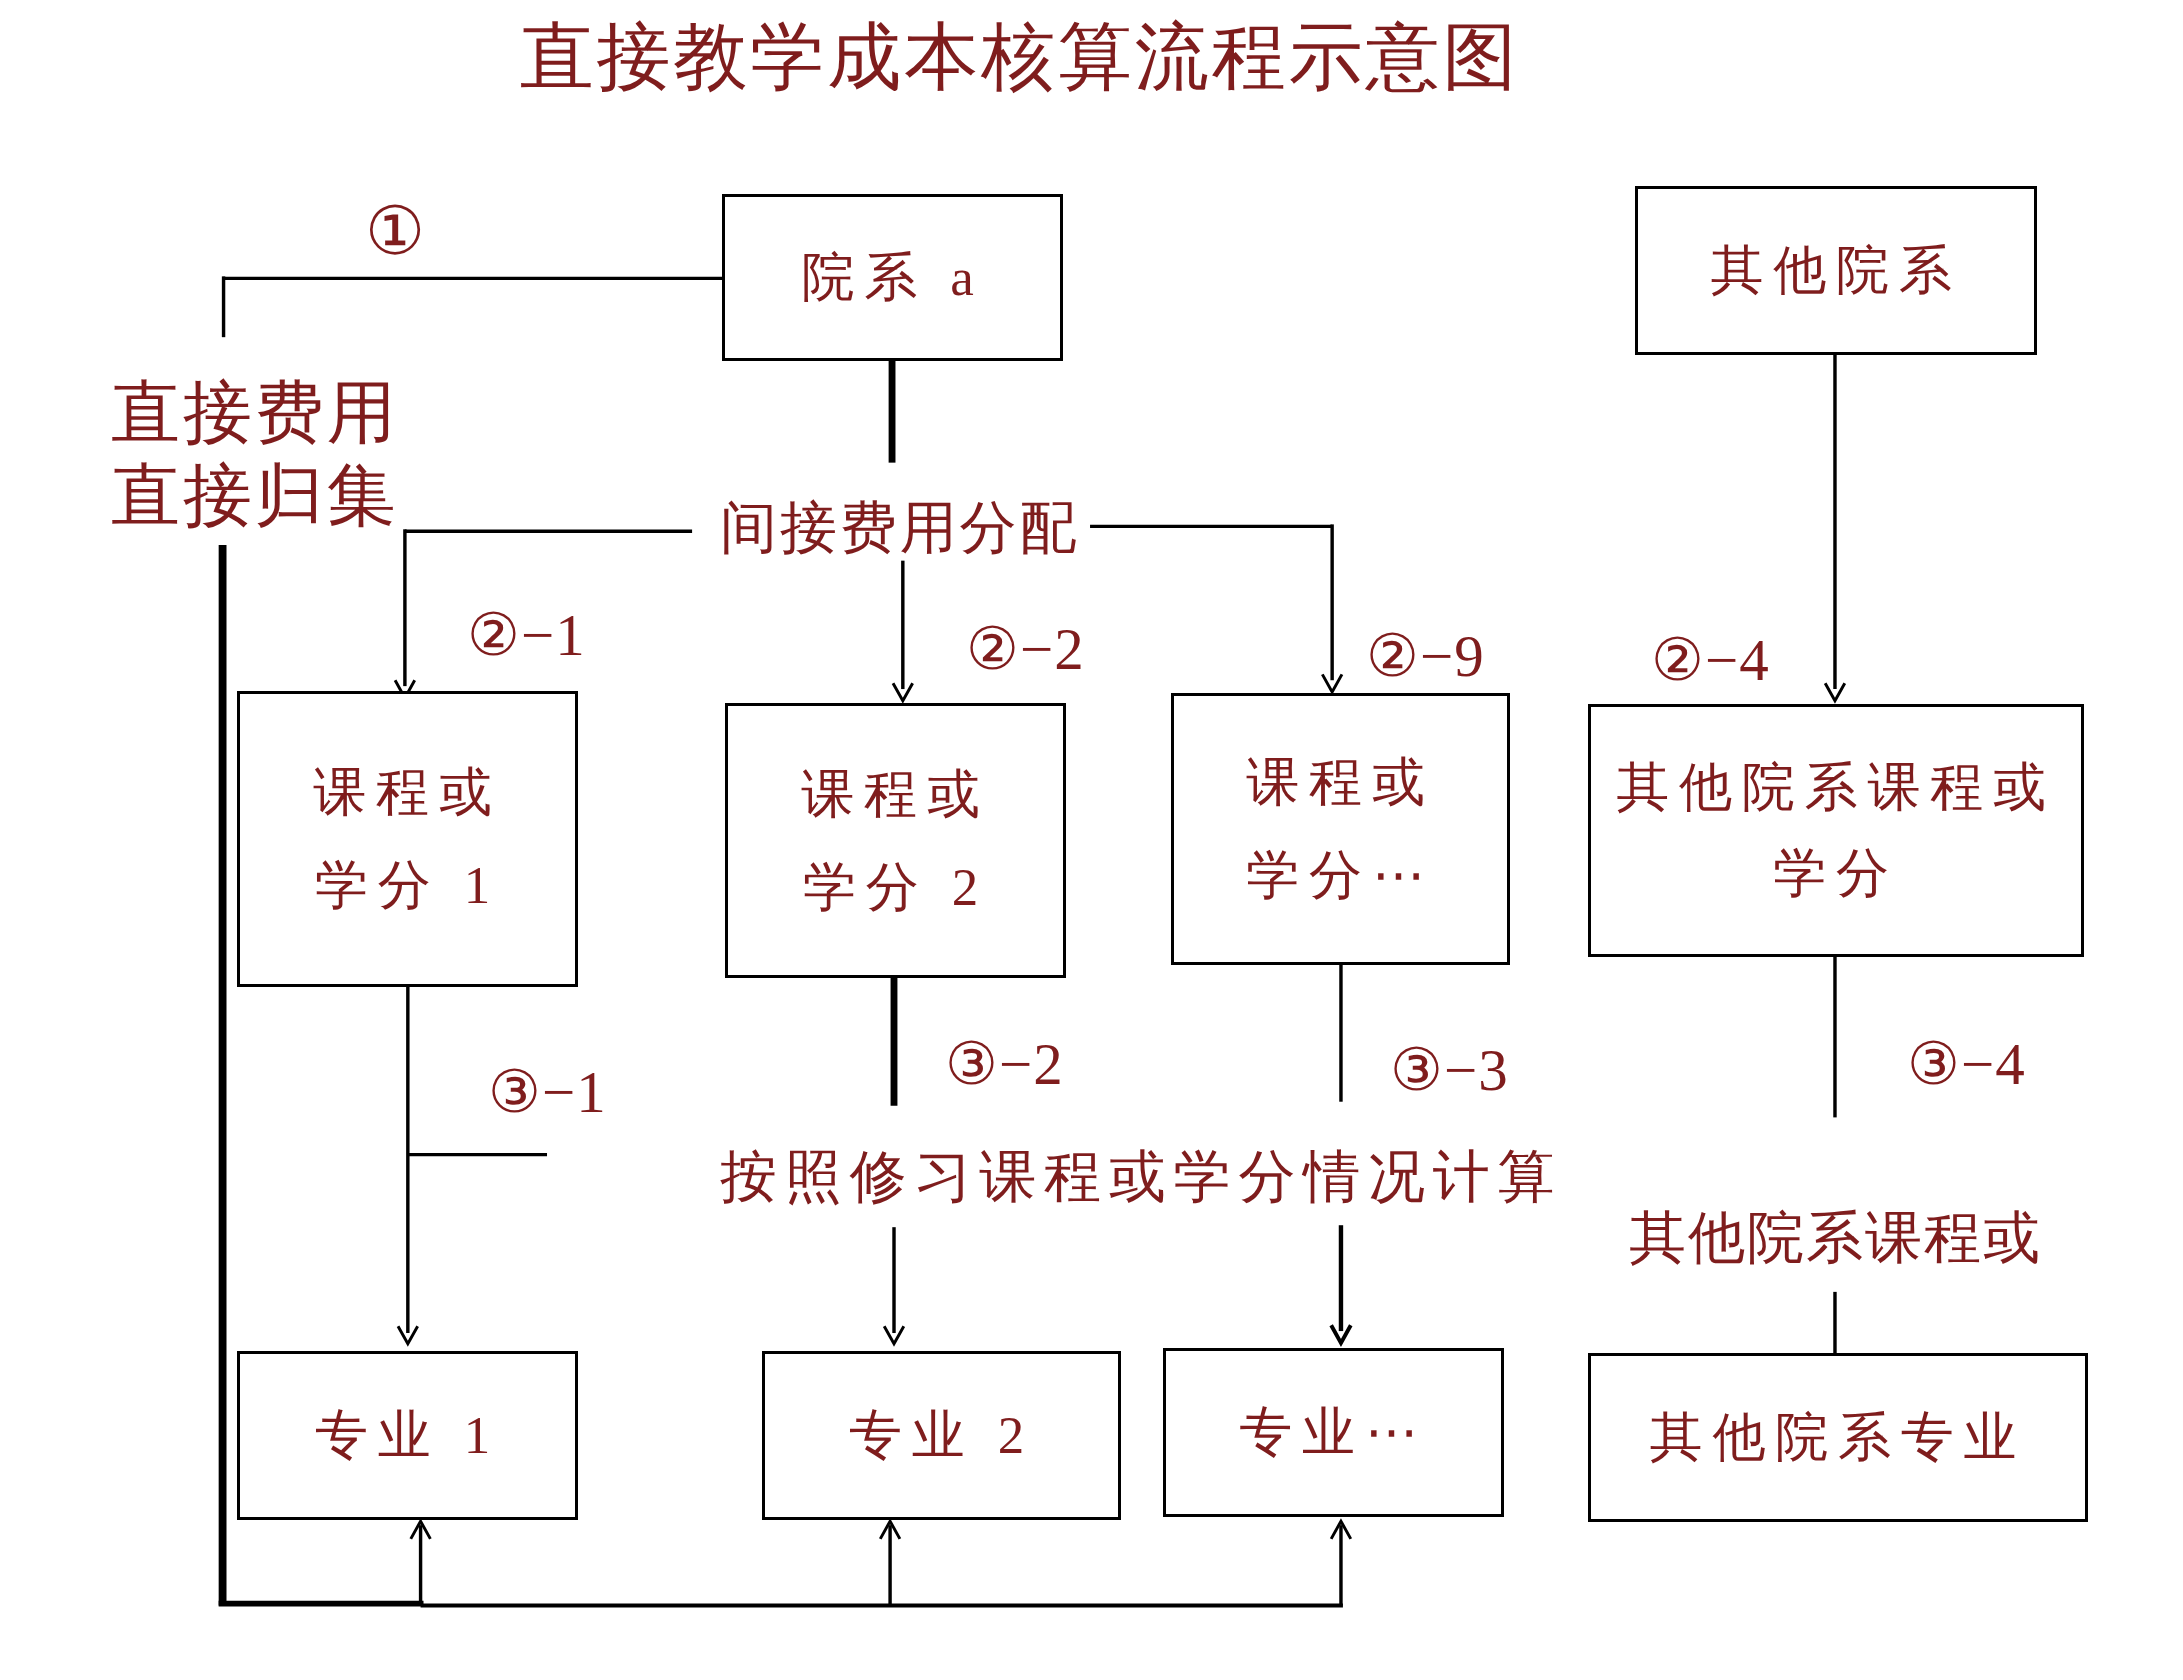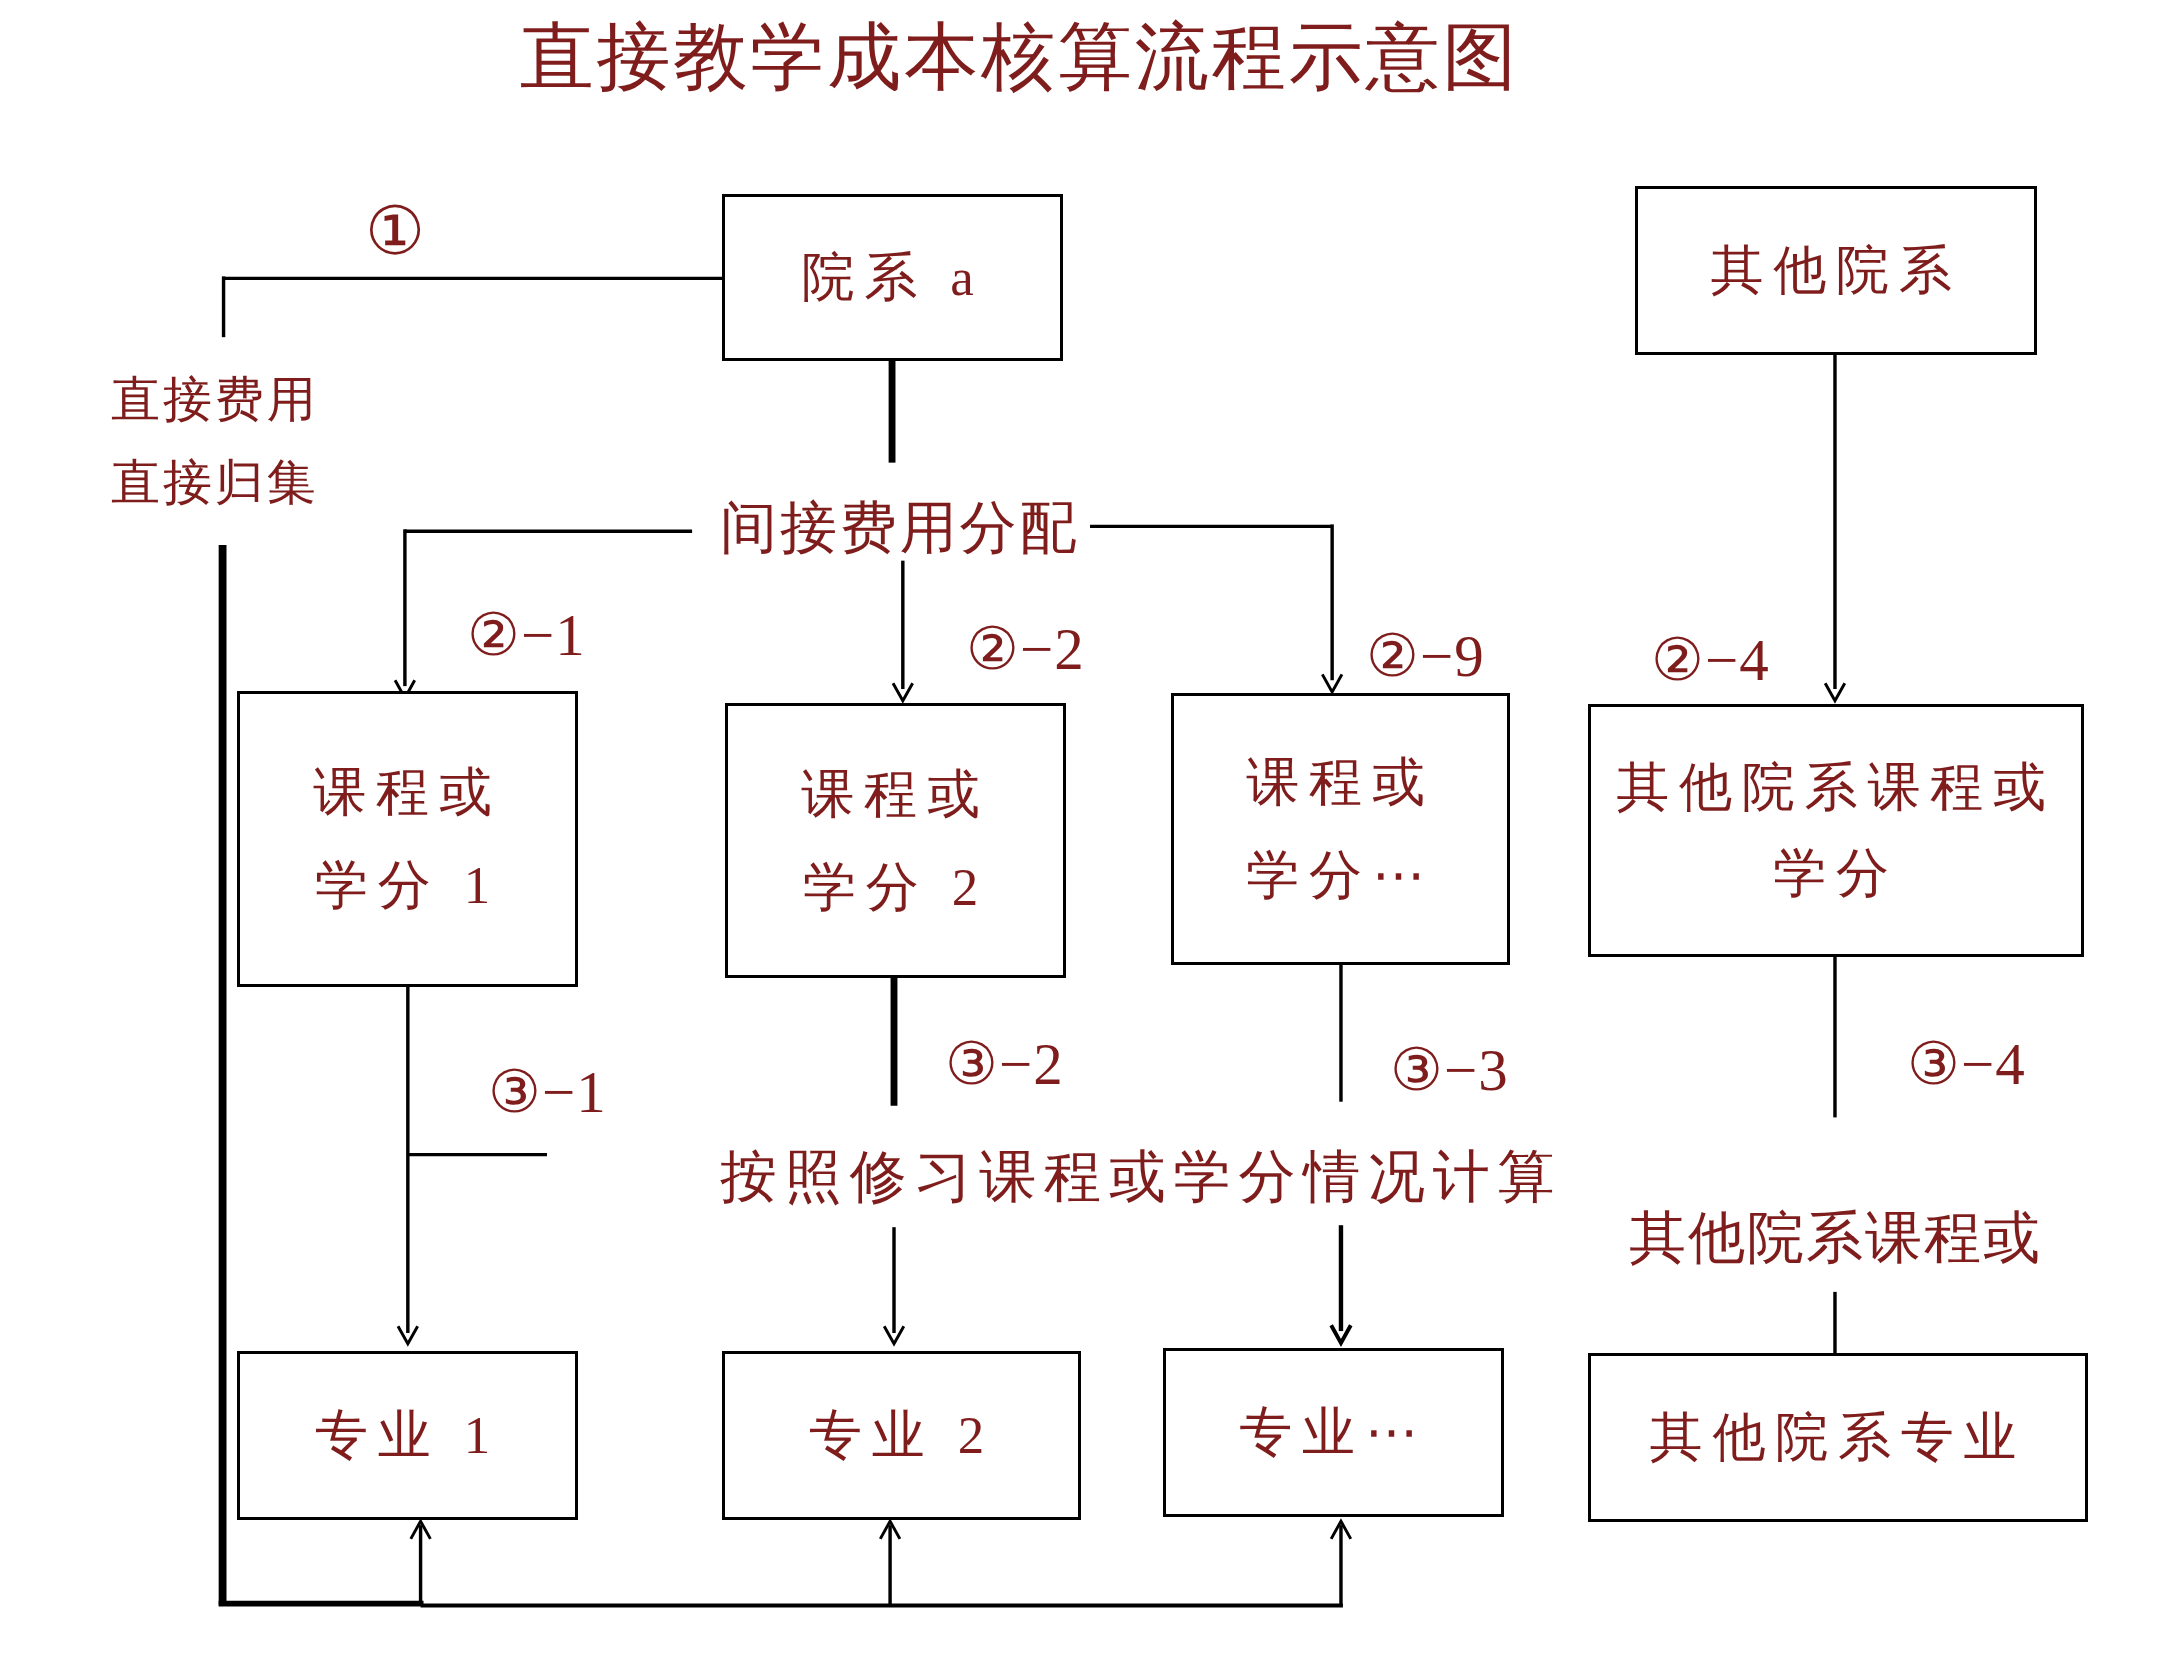--- a/index.html
+++ b/index.html
@@ -13,21 +13,21 @@
     position:absolute;left:500px;top:7.8px;width:1039px;text-align:center;
     font-size:74px;letter-spacing:2.9px;white-space:nowrap;
   }
   .box{
     position:absolute;box-sizing:border-box;border:3.9px solid #000;background:#fff;
     display:flex;flex-direction:column;align-items:center;justify-content:center;
     text-align:center;font-size:53px;letter-spacing:9.8px;line-height:1.15;
   }
   .box.gap-lg{gap:32px;}
   .box.gap-sm{gap:25.5px;}
-  .lbl{position:absolute;white-space:nowrap;font-size:49px;letter-spacing:2.9px;}
+  .lbl{position:absolute;white-space:nowrap;font-size:69px;letter-spacing:2.9px;}
   .circ{font-size:59px;letter-spacing:1px;}
   .big1{font-size:67px;}
   .note{font-size:57px;}
 </style>
 </head>
 <body>
 
 <div class="canvas">
 
   <svg class="wires" width="2184" height="1681" viewBox="0 0 2228 1715">
@@ -117,21 +117,21 @@
   <div class="lbl circ" style="left:945px;top:1029px">③−2</div>
   <div class="lbl circ" style="left:1390px;top:1035px">③−3</div>
   <div class="lbl circ" style="left:1907px;top:1029px">③−4</div>
 
   <div class="lbl note" style="left:720px;top:1139px;letter-spacing:7.8px">按照修习课程或学分情况计算</div>
   <div class="lbl note" style="left:1629px;top:1200px;letter-spacing:2px">其他院系课程或</div>
 
   <div class="box" style="left:237px;top:1351px;width:341px;height:169px">
     <span>专业 1</span>
   </div>
-  <div class="box" style="left:722px;top:1351px;width:359px;height:169px">
+  <div class="box" style="left:762px;top:1351px;width:359px;height:169px">
     <span>专业 2</span>
   </div>
   <div class="box" style="left:1163px;top:1348px;width:341px;height:169px">
     <span>专业⋯</span>
   </div>
   <div class="box" style="left:1588px;top:1353px;width:500px;height:169px">
     <span>其他院系专业</span>
   </div>
 
 </div>

